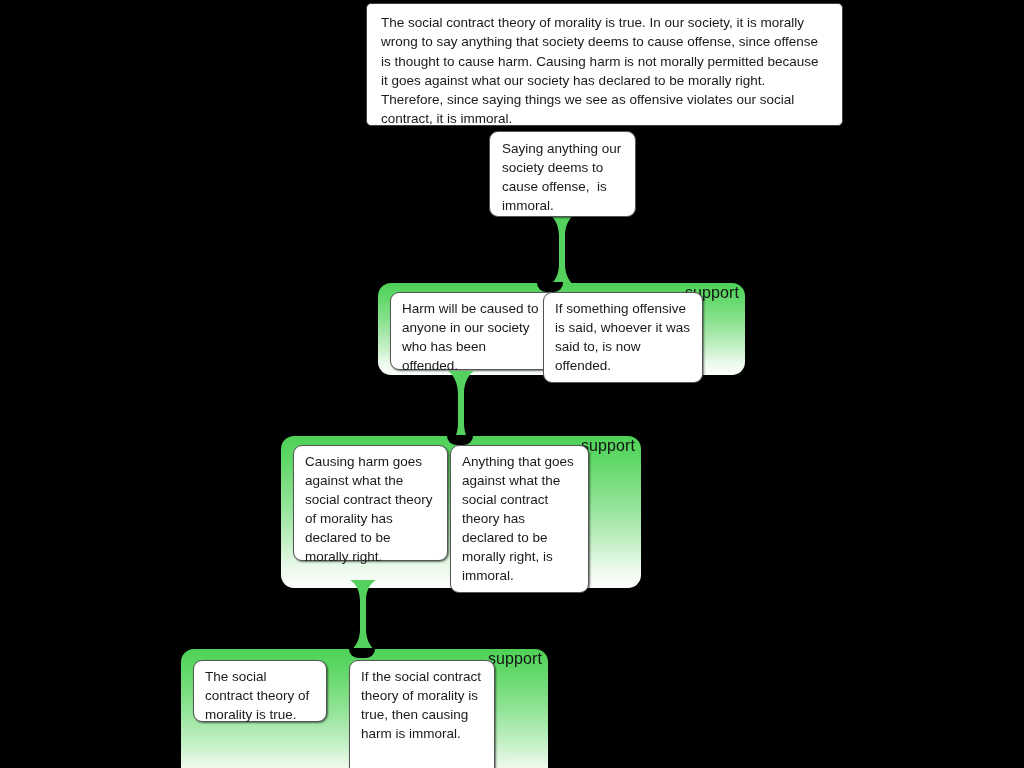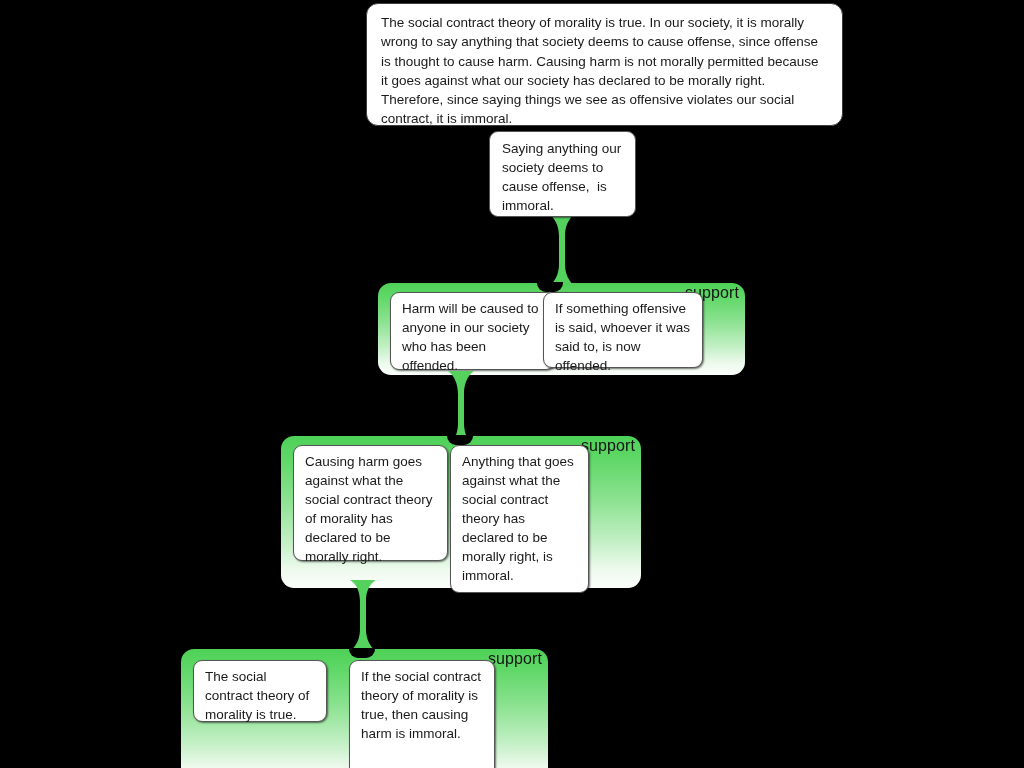--- a/index.html
+++ b/index.html
@@ -35,21 +35,21 @@
   .card .txt {
     display: block;
     color: #1a1a1a;
     font-size: 13.5px;
     line-height: 19px;
     white-space: pre-wrap;
   }
 
   
   .card.root {
-    border-radius: 12px;
+    border-radius: 5px;
     border: 1px solid #3d3d3d;
   }
   .card.root .txt {
     font-size: 13.5px;
     line-height: 19.3px;
   }
 
   
   .group {
     position: absolute;
@@ -105,21 +105,21 @@
   <div class="card" style="left:489px; top:131px; width:147px; height:86px; padding:7px 1px 6px 12px;">
     <span class="txt">Saying anything our society deems to cause offense,  is immoral.</span>
   </div>
 
   <div class="group" style="left:378px; top:283px; width:367px; height:92px;">
     <div class="notch" style="left:159px;"></div>
     <span class="group-label">support</span>
     <div class="card" style="left:12px; top:9px; width:165px; height:78px; padding:6px 10px 5px 11px;">
       <span class="txt">Harm will be caused to anyone in our society who has been offended.</span>
     </div>
-    <div class="card" style="left:165px; top:9px; width:160px; height:76px; padding:6px 10px 5px 11px;">
+    <div class="card" style="left:165px; top:9px; width:160px; height:91px; padding:6px 10px 5px 11px;">
       <span class="txt">If something offensive is said, whoever it was said to, is now offended.</span>
     </div>
   </div>
 
   <div class="conn" style="left:447px; top:371px; width:28px; height:75px;">
     <svg width="28" height="75" viewBox="0 0 28 75" preserveAspectRatio="none">
       <path d="M1,0 C1,0 11,6 11,23 L11,52 C11,69 1,75 1,75 L27,75 C27,75 17,69 17,52 L17,23 C17,6 27,0 27,0 Z"></path>
     </svg>
   </div>
 

